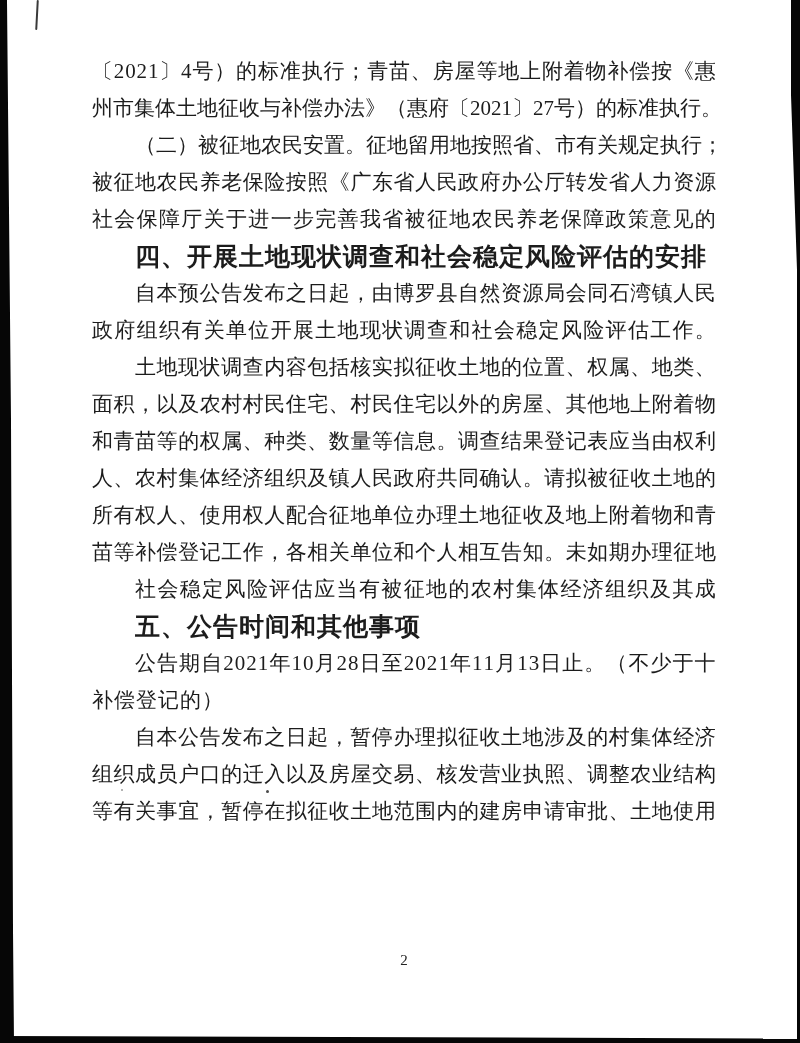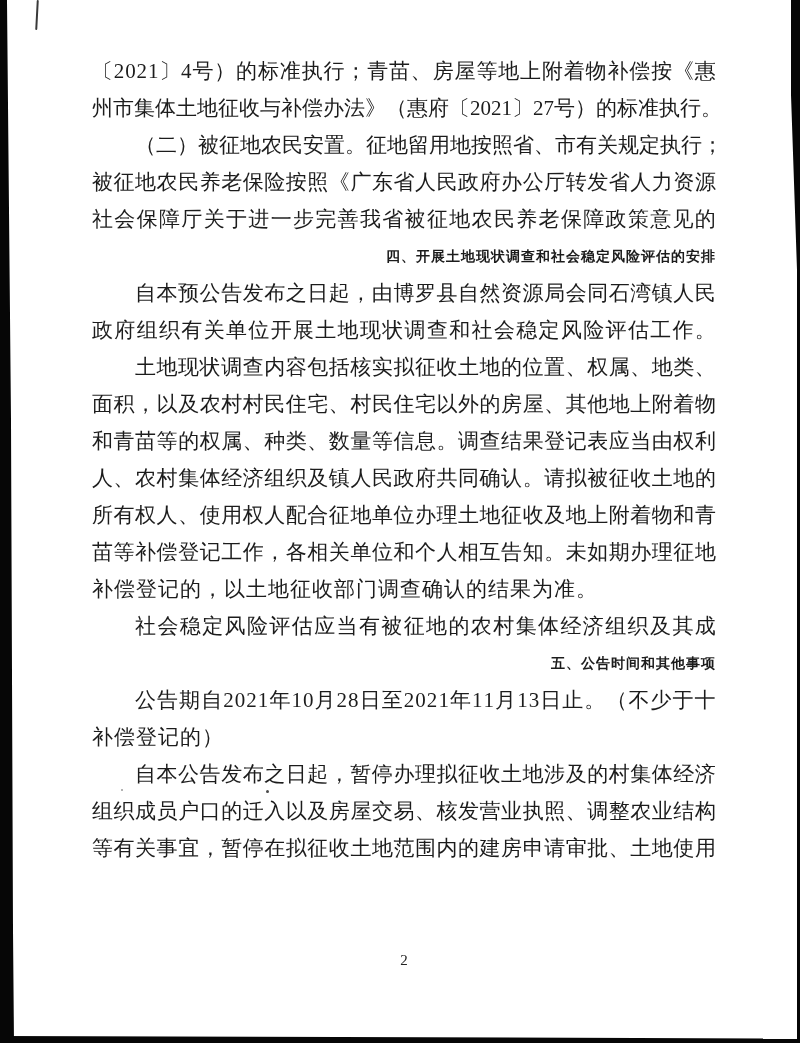--- a/index.html
+++ b/index.html
@@ -54,23 +54,22 @@
   }
   .line.fill {
     display: flex;
     justify-content: space-between;
     align-items: center;
     letter-spacing: 0;
   }
   .line.indent { padding-left: 43px; }
   .line.bold {
     font-weight: 700;
-    font-size: 14px;
+    font-size: 25px;
     font-family: "Liberation Sans", "DejaVu Sans", sans-serif;
-    text-align: right;
   }
   .page-number {
     position: absolute; left: 92px; top: 948px; width: 624px;
     text-align: center;
     font-size: 15px;
     line-height: 24px;
     color: #222222;
   }
 </style>
 </head>
@@ -93,21 +92,20 @@
       <div class="line fill"><span>社</span><span>会</span><span>保</span><span>障</span><span>厅</span><span>关</span><span>于</span><span>进</span><span>一</span><span>步</span><span>完</span><span>善</span><span>我</span><span>省</span><span>被</span><span>征</span><span>地</span><span>农</span><span>民</span><span>养</span><span>老</span><span>保</span><span>障</span><span>政</span><span>策</span><span>意</span><span>见</span><span>的</span></div>
       <div class="line indent bold">四、开展土地现状调查和社会稳定风险评估的安排</div>
       <div class="line fill indent"><span>自</span><span>本</span><span>预</span><span>公</span><span>告</span><span>发</span><span>布</span><span>之</span><span>日</span><span>起</span><span>，</span><span>由</span><span>博</span><span>罗</span><span>县</span><span>自</span><span>然</span><span>资</span><span>源</span><span>局</span><span>会</span><span>同</span><span>石</span><span>湾</span><span>镇</span><span>人</span><span>民</span></div>
       <div class="line fill"><span>政</span><span>府</span><span>组</span><span>织</span><span>有</span><span>关</span><span>单</span><span>位</span><span>开</span><span>展</span><span>土</span><span>地</span><span>现</span><span>状</span><span>调</span><span>查</span><span>和</span><span>社</span><span>会</span><span>稳</span><span>定</span><span>风</span><span>险</span><span>评</span><span>估</span><span>工</span><span>作</span><span>。</span></div>
       <div class="line fill indent"><span>土</span><span>地</span><span>现</span><span>状</span><span>调</span><span>查</span><span>内</span><span>容</span><span>包</span><span>括</span><span>核</span><span>实</span><span>拟</span><span>征</span><span>收</span><span>土</span><span>地</span><span>的</span><span>位</span><span>置</span><span>、</span><span>权</span><span>属</span><span>、</span><span>地</span><span>类</span><span>、</span></div>
       <div class="line fill"><span>面</span><span>积</span><span>，</span><span>以</span><span>及</span><span>农</span><span>村</span><span>村</span><span>民</span><span>住</span><span>宅</span><span>、</span><span>村</span><span>民</span><span>住</span><span>宅</span><span>以</span><span>外</span><span>的</span><span>房</span><span>屋</span><span>、</span><span>其</span><span>他</span><span>地</span><span>上</span><span>附</span><span>着</span><span>物</span></div>
       <div class="line fill"><span>和</span><span>青</span><span>苗</span><span>等</span><span>的</span><span>权</span><span>属</span><span>、</span><span>种</span><span>类</span><span>、</span><span>数</span><span>量</span><span>等</span><span>信</span><span>息</span><span>。</span><span>调</span><span>查</span><span>结</span><span>果</span><span>登</span><span>记</span><span>表</span><span>应</span><span>当</span><span>由</span><span>权</span><span>利</span></div>
       <div class="line fill"><span>人</span><span>、</span><span>农</span><span>村</span><span>集</span><span>体</span><span>经</span><span>济</span><span>组</span><span>织</span><span>及</span><span>镇</span><span>人</span><span>民</span><span>政</span><span>府</span><span>共</span><span>同</span><span>确</span><span>认</span><span>。</span><span>请</span><span>拟</span><span>被</span><span>征</span><span>收</span><span>土</span><span>地</span><span>的</span></div>
       <div class="line fill"><span>所</span><span>有</span><span>权</span><span>人</span><span>、</span><span>使</span><span>用</span><span>权</span><span>人</span><span>配</span><span>合</span><span>征</span><span>地</span><span>单</span><span>位</span><span>办</span><span>理</span><span>土</span><span>地</span><span>征</span><span>收</span><span>及</span><span>地</span><span>上</span><span>附</span><span>着</span><span>物</span><span>和</span><span>青</span></div>
       <div class="line fill"><span>苗</span><span>等</span><span>补</span><span>偿</span><span>登</span><span>记</span><span>工</span><span>作</span><span>，</span><span>各</span><span>相</span><span>关</span><span>单</span><span>位</span><span>和</span><span>个</span><span>人</span><span>相</span><span>互</span><span>告</span><span>知</span><span>。</span><span>未</span><span>如</span><span>期</span><span>办</span><span>理</span><span>征</span><span>地</span></div>
-      <div class="line">补偿登记的，以土地征收部门调查确认的结果为准。</div>
       <div class="line fill indent"><span>社</span><span>会</span><span>稳</span><span>定</span><span>风</span><span>险</span><span>评</span><span>估</span><span>应</span><span>当</span><span>有</span><span>被</span><span>征</span><span>地</span><span>的</span><span>农</span><span>村</span><span>集</span><span>体</span><span>经</span><span>济</span><span>组</span><span>织</span><span>及</span><span>其</span><span>成</span></div>
       <div class="line indent bold">五、公告时间和其他事项</div>
       <div class="line fill indent"><span>公</span><span>告</span><span>期</span><span>自</span><span>2</span><span>0</span><span>2</span><span>1</span><span>年</span><span>1</span><span>0</span><span>月</span><span>2</span><span>8</span><span>日</span><span>至</span><span>2</span><span>0</span><span>2</span><span>1</span><span>年</span><span>1</span><span>1</span><span>月</span><span>1</span><span>3</span><span>日</span><span>止</span><span>。</span><span>（</span><span>不</span><span>少</span><span>于</span><span>十</span></div>
       <div class="line">补偿登记的）</div>
       <div class="line fill indent"><span>自</span><span>本</span><span>公</span><span>告</span><span>发</span><span>布</span><span>之</span><span>日</span><span>起</span><span>，</span><span>暂</span><span>停</span><span>办</span><span>理</span><span>拟</span><span>征</span><span>收</span><span>土</span><span>地</span><span>涉</span><span>及</span><span>的</span><span>村</span><span>集</span><span>体</span><span>经</span><span>济</span></div>
       <div class="line fill"><span>组</span><span>织</span><span>成</span><span>员</span><span>户</span><span>口</span><span>的</span><span>迁</span><span>入</span><span>以</span><span>及</span><span>房</span><span>屋</span><span>交</span><span>易</span><span>、</span><span>核</span><span>发</span><span>营</span><span>业</span><span>执</span><span>照</span><span>、</span><span>调</span><span>整</span><span>农</span><span>业</span><span>结</span><span>构</span></div>
       <div class="line fill"><span>等</span><span>有</span><span>关</span><span>事</span><span>宜</span><span>，</span><span>暂</span><span>停</span><span>在</span><span>拟</span><span>征</span><span>收</span><span>土</span><span>地</span><span>范</span><span>围</span><span>内</span><span>的</span><span>建</span><span>房</span><span>申</span><span>请</span><span>审</span><span>批</span><span>、</span><span>土</span><span>地</span><span>使</span><span>用</span></div>
     </div>
 
   <div class="page-number">2</div>

